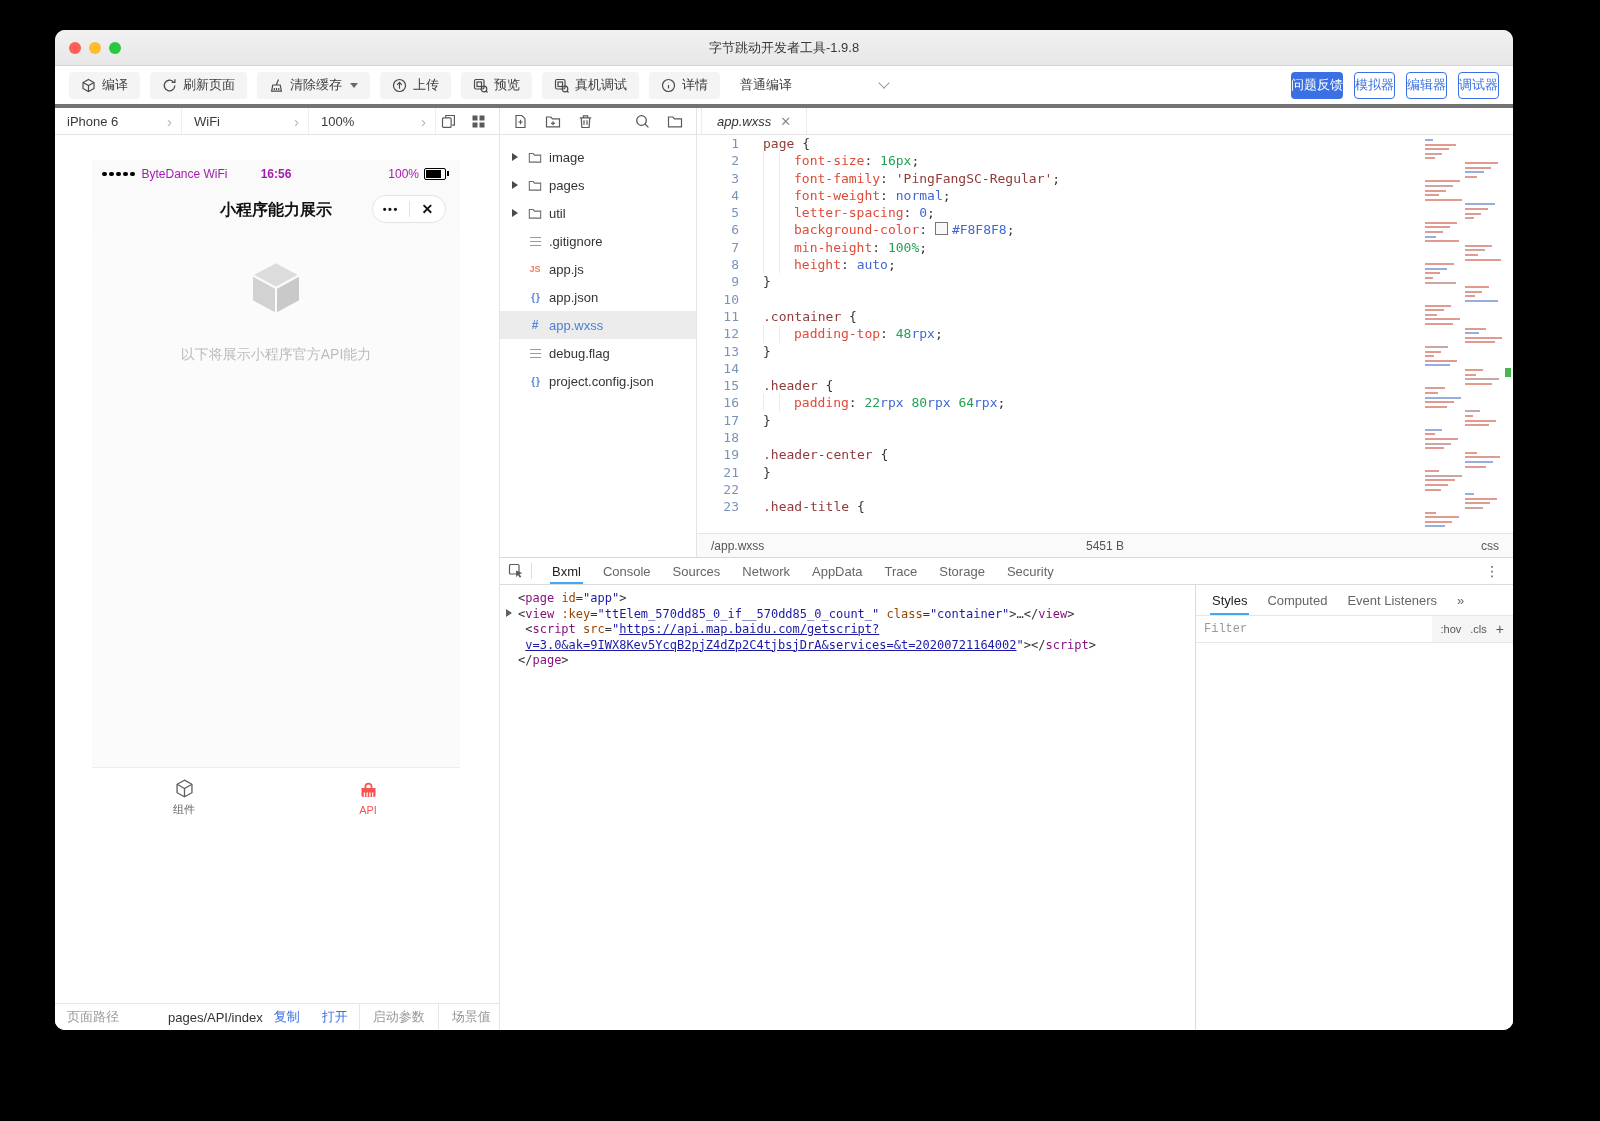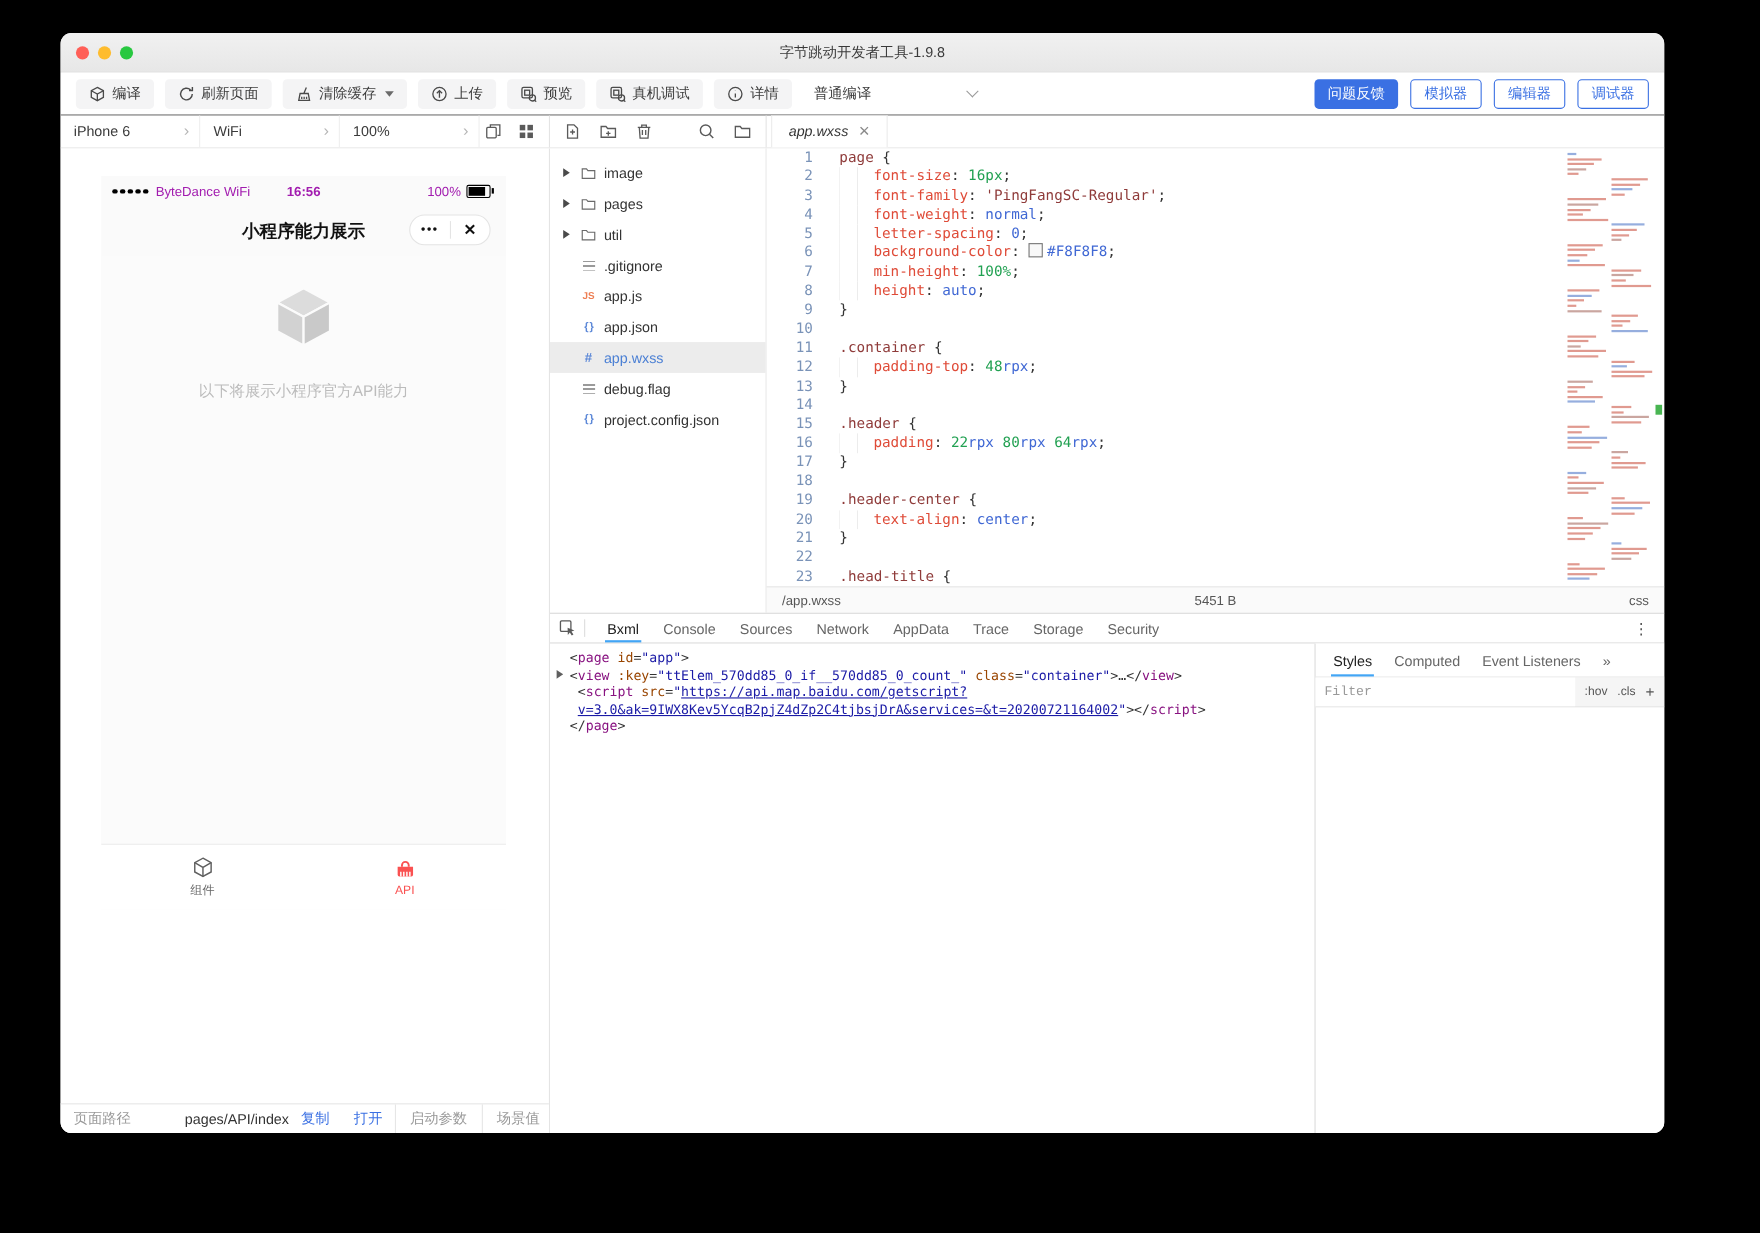--- a/index.html
+++ b/index.html
@@ -13,26 +13,26 @@
   .light.red{background:#ff5f57;}.light.yellow{background:#febc2e;}.light.green{background:#28c840;}
 
   
   .toolbar{position:absolute;left:0;top:36px;right:0;height:38px;display:flex;align-items:center;padding:0 14px;gap:10px;background:#fff;box-sizing:border-box;}
   .tbtn{display:flex;align-items:center;gap:6px;height:27px;padding:0 12px;background:#f4f4f5;border-radius:4px;font-size:13px;color:#3c3c3c;white-space:nowrap;cursor:default;}
   .tbtn svg{flex:none;}
   .caret-sm{width:0;height:0;border-left:4px solid transparent;border-right:4px solid transparent;border-top:5px solid #6a6a6a;margin-left:2px;}
   .mode-select{display:flex;align-items:center;justify-content:space-between;width:148px;height:27px;margin-left:4px;font-size:13px;color:#3c3c3c;padding:0 6px;}
   .chev-down{width:7px;height:7px;border-right:1.5px solid #9a9a9a;border-bottom:1.5px solid #9a9a9a;transform:rotate(45deg);margin-top:-4px;}
   .right-btns{margin-left:auto;display:flex;gap:11px;}
-  .rbtn{height:27px;display:flex;align-items:center;padding:0 12px;border-radius:4px;font-size:13px;box-sizing:border-box;}
+  .rbtn{height:27px;display:flex;align-items:center;padding:0 0;border-radius:4px;font-size:13px;box-sizing:border-box;}
   .rbtn.primary{background:#3a70e3;color:#fff;}
   .rbtn.outline{border:1px solid #3a70e3;color:#3a70e3;background:#fff;}
 
   
-  .devicebar{position:absolute;left:0;top:74px;right:0;height:31px;border-top:1px solid #737373;border-bottom:1px solid #e4e4e4;display:flex;font-size:13px;color:#3a3a3a;box-sizing:border-box;background:#fff;}
+  .devicebar{position:absolute;left:0;top:74px;right:0;height:31px;border-top:4px solid #737373;border-bottom:1px solid #e4e4e4;display:flex;font-size:13px;color:#3a3a3a;box-sizing:border-box;background:#fff;}
   .db-left{width:445px;display:flex;align-items:center;border-right:1px solid #e4e4e4;box-sizing:border-box;}
   .db-seg{display:flex;align-items:center;justify-content:space-between;height:100%;width:127px;padding-left:12px;border-right:1px solid #efefef;box-sizing:border-box;}
   .db-seg .chev{color:#b5b5b5;font-size:15px;margin-right:9px;line-height:1;}
   .db-icons{margin-left:auto;display:flex;align-items:center;gap:15px;padding-right:13px;}
   .db-mid{width:197px;display:flex;align-items:center;border-right:1px solid #e4e4e4;box-sizing:border-box;padding:0 13px;gap:17px;}
   .db-mid .gap{flex:1;}
   .db-right{flex:1;display:flex;align-items:stretch;}
   .etab{margin-left:4px;display:flex;align-items:center;gap:9px;padding:0 15px;border-left:1px solid #ebebeb;border-right:1px solid #ebebeb;background:#fff;font-style:italic;font-size:13px;color:#333;}
   .etab .close{color:#8a8a8a;font-size:13px;font-style:normal;}
 
@@ -473,24 +473,20 @@
           <span class="ln">17</span>
           <span class="lc"><span class="pun">}</span></span>
         </div>
         <div class="code-line">
           <span class="ln">18</span>
           <span class="lc"></span>
         </div>
         <div class="code-line">
           <span class="ln">19</span>
           <span class="lc"><span class="sel">.header-center</span><span class="pun"> {</span></span>
-        </div>
-        <div class="code-line">
-          <span class="ln">20</span>
-          <span class="lc"><span class="ws"></span><span class="prop">text-align</span><span class="pun">: </span><span class="blu">center</span><span class="pun">;</span></span>
         </div>
         <div class="code-line">
           <span class="ln">21</span>
           <span class="lc"><span class="pun">}</span></span>
         </div>
         <div class="code-line">
           <span class="ln">22</span>
           <span class="lc"></span>
         </div>
         <div class="code-line">

